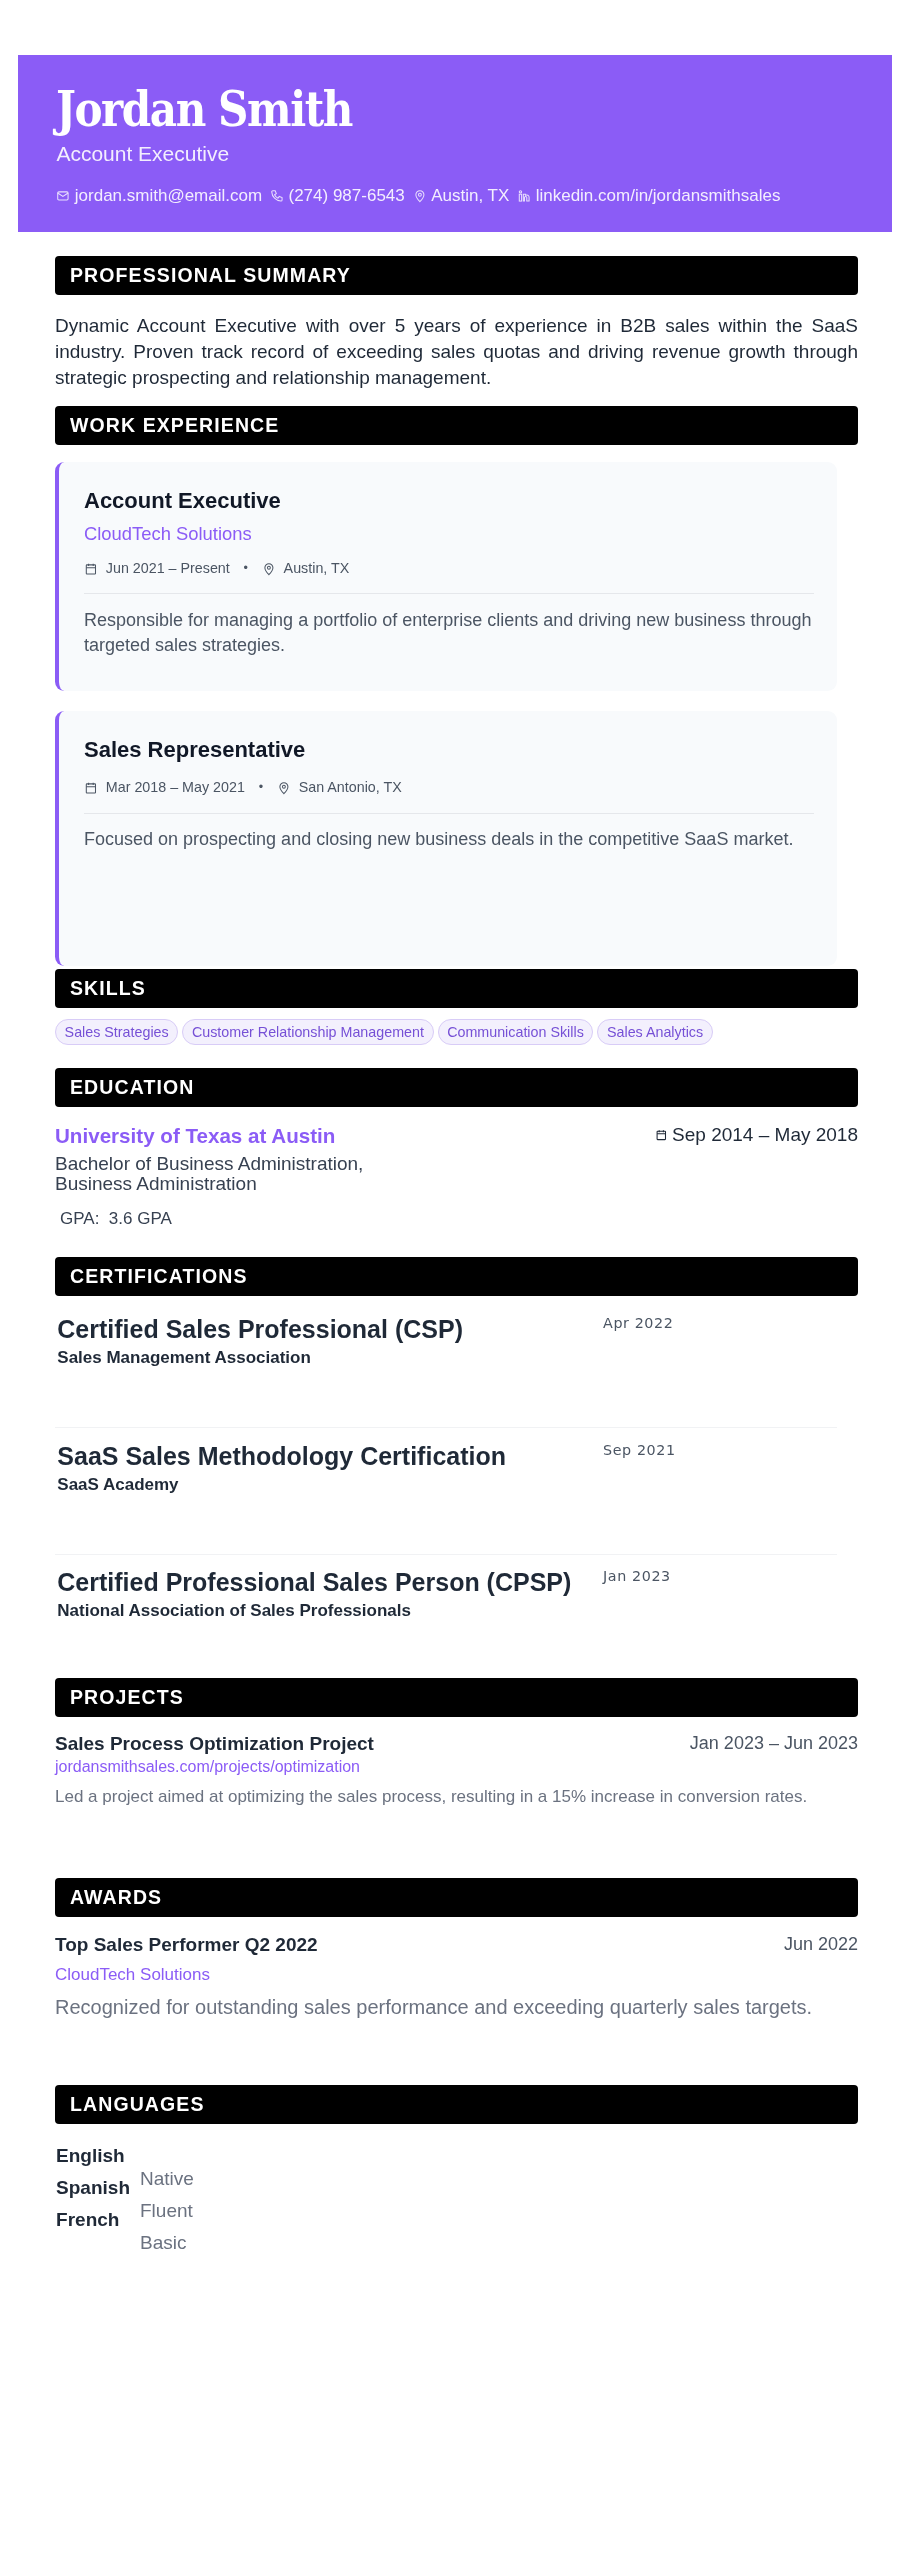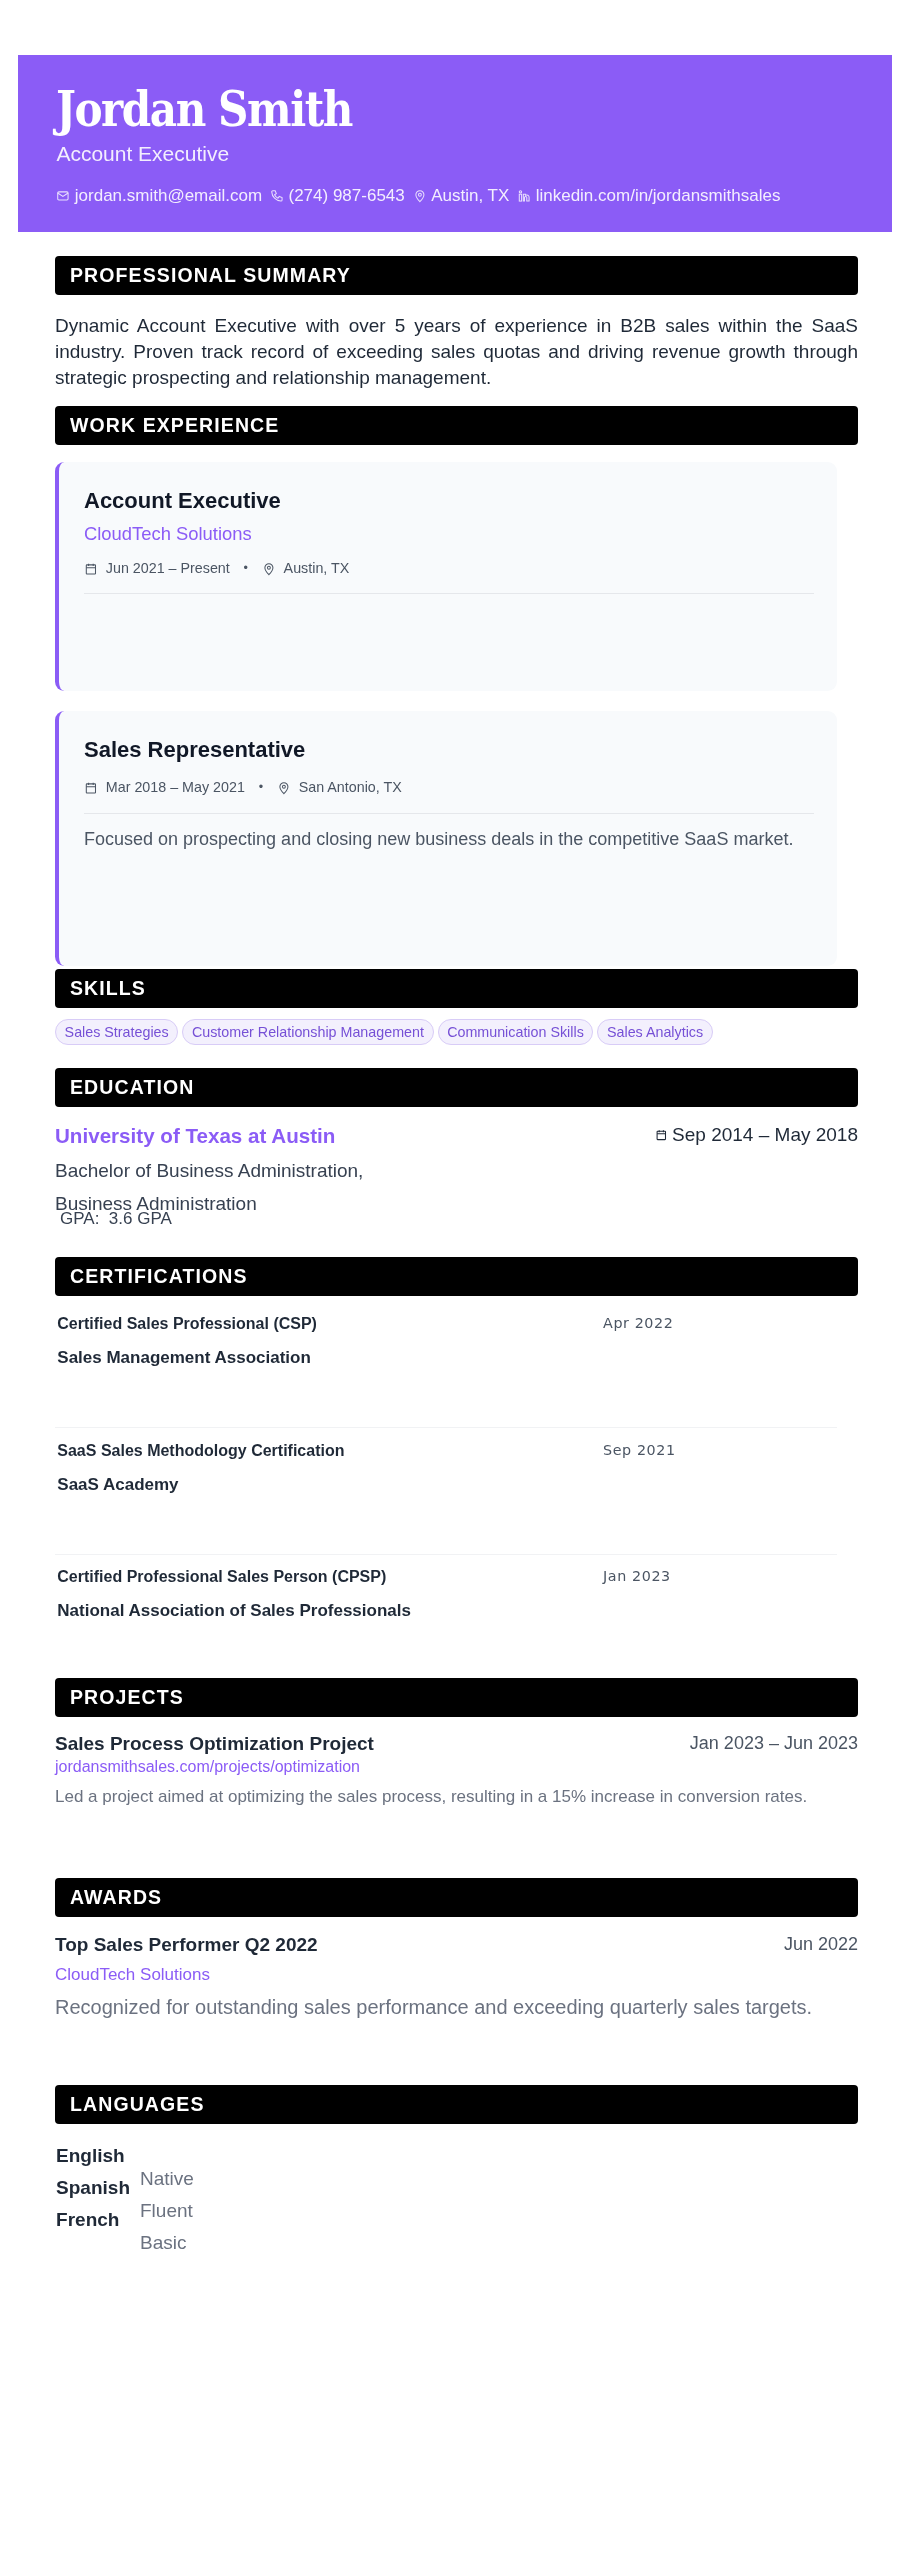--- a/index.html
+++ b/index.html
@@ -23,27 +23,27 @@
   .card-meta { display: flex; align-items: center; font-size: 14.3px; color: #4b5563; margin-top: 14px; line-height: 19.5px; }
   .card-meta svg { width: 13.8px; height: 13.8px; stroke: #4b5563; fill: none; stroke-width: 1.8; margin-right: 8px; }
   .meta-dot { margin: 0 13.8px; font-size: 12.6px; }
   .card-divider { height: 1.1px; background: #e5e7eb; margin-top: 15px; }
   .card-desc { font-size: 18px; color: #4b5563; line-height: 25px; margin-top: 13.8px; }
 
   .skills { position: absolute; left: 55px; top: 1019px; display: flex; gap: 4px; }
   .chip { height: 26px; line-height: 24px; padding: 0 8.6px; border: 0.9px solid #d8ccf7; background: #f3f0fd; color: #7650d6; border-radius: 13px; font-size: 14.3px; white-space: nowrap; }
 
   .edu-school { position: absolute; left: 55px; top: 1124px; font-size: 20.6px; font-weight: bold; color: #8B5CF6; }
-  .edu-degree { position: absolute; left: 55px; top: 1154px; width: 356px; font-size: 19px; line-height: 33px; color: #374151; }
+  .edu-degree { position: absolute; left: 55px; top: 1154px; width: 356px; font-size: 19px; line-height: 20px; color: #374151; }
   .edu-gpa { position: absolute; left: 60px; top: 1209px; font-size: 17px; color: #374151; white-space: pre; }
   .edu-dates { position: absolute; right: 53px; top: 1124px; display: flex; align-items: center; gap: 4.6px; font-size: 19px; color: #1f2937; white-space: nowrap; }
   .edu-dates svg { width: 12.6px; height: 13.8px; stroke: #1f2937; fill: none; stroke-width: 2; }
 
   .cert { position: absolute; left: 55px; width: 782px; height: 126px; }
-  .cert-name { position: absolute; left: 2.3px; top: 12.6px; font-size: 16px; font-weight: bold; color: #1f2937; white-space: nowrap; }
+  .cert-name { position: absolute; left: 2.3px; top: 12.6px; font-size: 25px; font-weight: bold; color: #1f2937; white-space: nowrap; }
   .cert-issuer { position: absolute; left: 2.3px; top: 46px; font-size: 17px; font-weight: bold; color: #1f2937; white-space: nowrap; }
   .cert-date { position: absolute; left: 548px; top: 12.6px; font-family: "DejaVu Sans", sans-serif; font-size: 14.3px; color: #4b5563; letter-spacing: 0.6px; }
   .cert-divider { position: absolute; left: 0; right: 0; bottom: 0; height: 1.1px; background: #f1f2f4; }
 
   .proj-title { position: absolute; left: 55px; top: 1733px; font-size: 19px; font-weight: bold; color: #1f2937; }
   .proj-link { position: absolute; left: 55px; top: 1758px; font-size: 16px; color: #8B5CF6; }
   .proj-dates { position: absolute; right: 53px; top: 1733px; font-size: 18px; color: #4b5563; }
   .proj-desc { position: absolute; left: 55px; top: 1787px; font-size: 17px; color: #6b7280; }
 
   .award-title { position: absolute; left: 55px; top: 1934px; font-size: 19px; font-weight: bold; color: #1f2937; }
@@ -109,20 +109,21 @@
       </svg>
     <span>Jun 2021 – Present</span>
     <span class="meta-dot">•</span>
     <svg viewBox="0 0 24 24">
         <path d="M12 22s7-7 7-12a7 7 0 0 0-14 0c0 5 7 12 7 12z"></path>
         <circle cx="12" cy="10" r="2.5"></circle>
       </svg>
     <span>Austin, TX</span>
   </div>
   <div class="card-divider"></div>
+  <div class="card-desc">Responsible for managing a portfolio of enterprise clients and driving new business through targeted sales strategies.</div>
 </div>
 
 <div class="card" style="top:711px; height:255px">
   <div class="card-title">Sales Representative</div>
   <div class="card-meta">
     <svg viewBox="0 0 24 24">
         <rect x="4" y="5" width="16" height="16" rx="1"></rect>
         <path d="M4 10h16M8 3v4M16 3v4"></path>
       </svg>
     <span>Mar 2018 – May 2021</span>

